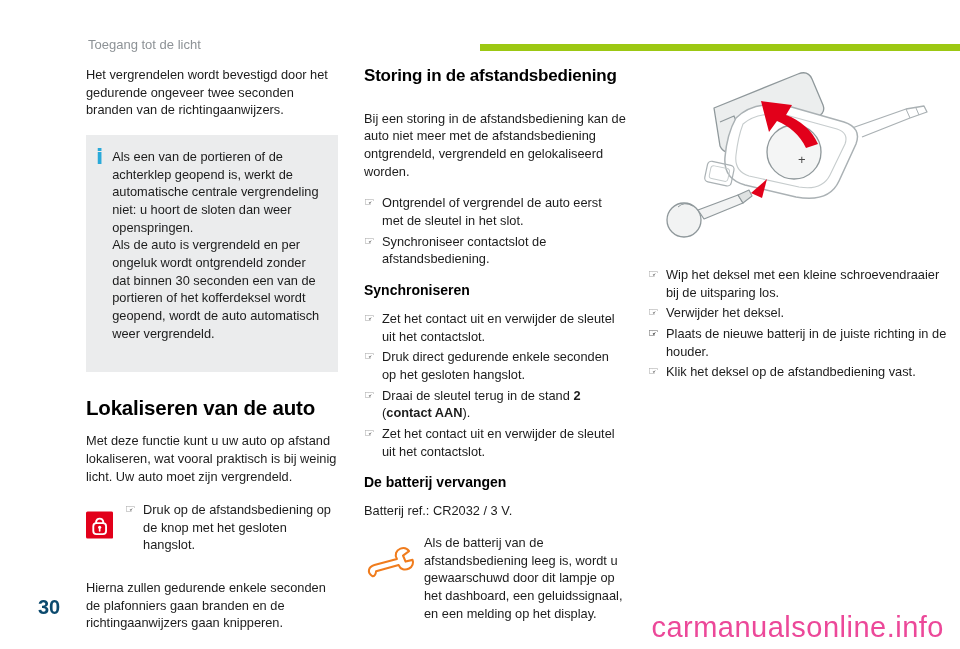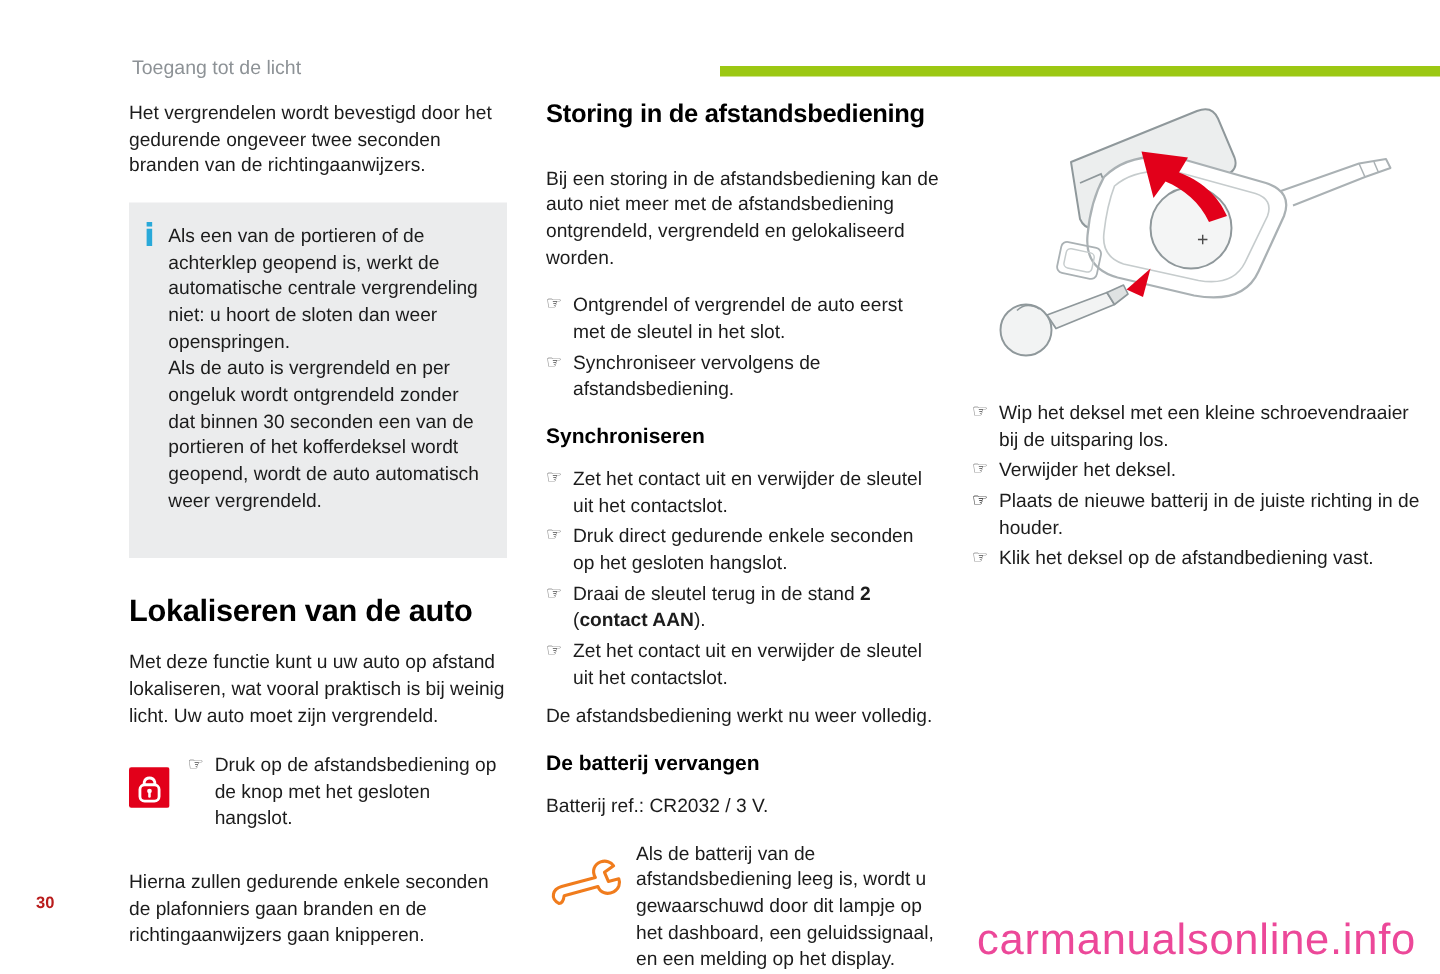--- a/index.html
+++ b/index.html
@@ -22,21 +22,21 @@
   ul.bullets li{position:relative;padding-left:18px;font-size:12.8px;line-height:1.38;margin:0 0 3px;}
   .ptr{position:absolute;left:0;top:0;color:#4d4d4d;font-size:12px;font-family:"DejaVu Sans",sans-serif;}
   .info-box{background:#ebeced;margin:16px 0 24px;padding:13px 12px 30px 10px;display:flex;gap:9px;}
   .info-i{color:#29a9d9;font-weight:bold;font-size:21px;line-height:0.9;font-family:"DejaVu Sans",sans-serif;}
   .info-text{font-size:12.8px;line-height:1.38;white-space:pre-line;margin:0;}
   .lock-row{display:flex;gap:12px;margin:6px 0 14px;align-items:flex-start;}
   .lock-row ul.bullets{margin-top:2px;}
   .wrench-row{display:flex;gap:8px;margin-top:10px;align-items:flex-start;}
   .wrench-row svg{flex:0 0 auto;}
   .wrench-row p{margin:0;width:200px;}
-  .page-num{position:absolute;left:24px;top:596px;font-size:11px;font-weight:bold;color:#b91c1c;}
+  .page-num{position:absolute;left:38px;top:596px;font-size:20px;font-weight:bold;color:#0c4a6e;}
   .watermark{position:absolute;right:16px;top:611px;font-size:29px;color:#ec4899;letter-spacing:0.5px;text-align:right;}
   .illu{display:block;margin:0 0 8px;}
 </style>
 </head>
 <body>
 
 <div class="hdr-label">Toegang tot de licht</div>
 <div class="green-bar"></div>
 
 <div class="col" id="col-left">
@@ -74,21 +74,21 @@
   <h1>Storing in de afstandsbediening</h1>
   <p>Bij een storing in de afstandsbediening kan de auto niet meer met de afstandsbediening ontgrendeld, vergrendeld en gelokaliseerd worden.</p>
 
   <ul class="bullets">
     <li>
       <span class="ptr">☞</span>
       <span>Ontgrendel of vergrendel de auto eerst met de sleutel in het slot.</span>
     </li>
     <li>
       <span class="ptr">☞</span>
-      <span>Synchroniseer vervolgens de afstandsbediening.</span>
+      <span>Synchroniseer contactslot de afstandsbediening.</span>
     </li>
   </ul>
 
   <h2 class="sub">Synchroniseren</h2>
   <ul class="bullets">
     <li>
       <span class="ptr">☞</span>
       <span>Zet het contact uit en verwijder de sleutel uit het contactslot.</span>
     </li>
     <li>
@@ -97,21 +97,20 @@
     </li>
     <li>
       <span class="ptr">☞</span>
       <span><span>Draai de sleutel terug in de stand </span><b>2</b><span> (</span><b>contact AAN</b><span>).</span></span>
     </li>
     <li>
       <span class="ptr">☞</span>
       <span>Zet het contact uit en verwijder de sleutel uit het contactslot.</span>
     </li>
   </ul>
-  <p>De afstandsbediening werkt nu weer volledig.</p>
 
   <h2 class="sub">De batterij vervangen</h2>
   <p>Batterij ref.: CR2032 / 3 V.</p>
 
   <div class="wrench-row">
     <svg width="52" height="50" viewBox="0 0 60 52">
       <path d="M10 46 C3 42 5 35 12 33 L38 26 C35 21 37 16 42 14 C46 12.5 50 14 52 17 L45 22 L48 29 L56 27 C57.5 30.5 56 35 52 37 C47 39.5 42 38 40 33 L14 40 C13.5 43.5 12 46 10 46 Z" fill="none" stroke="#f07c1d" stroke-width="2.4" stroke-linejoin="round"></path>
     </svg>
     <p>Als de batterij van de afstandsbediening leeg is, wordt u gewaarschuwd door dit lampje op het dashboard, een geluidssignaal, en een melding op het display.</p>
   </div>

